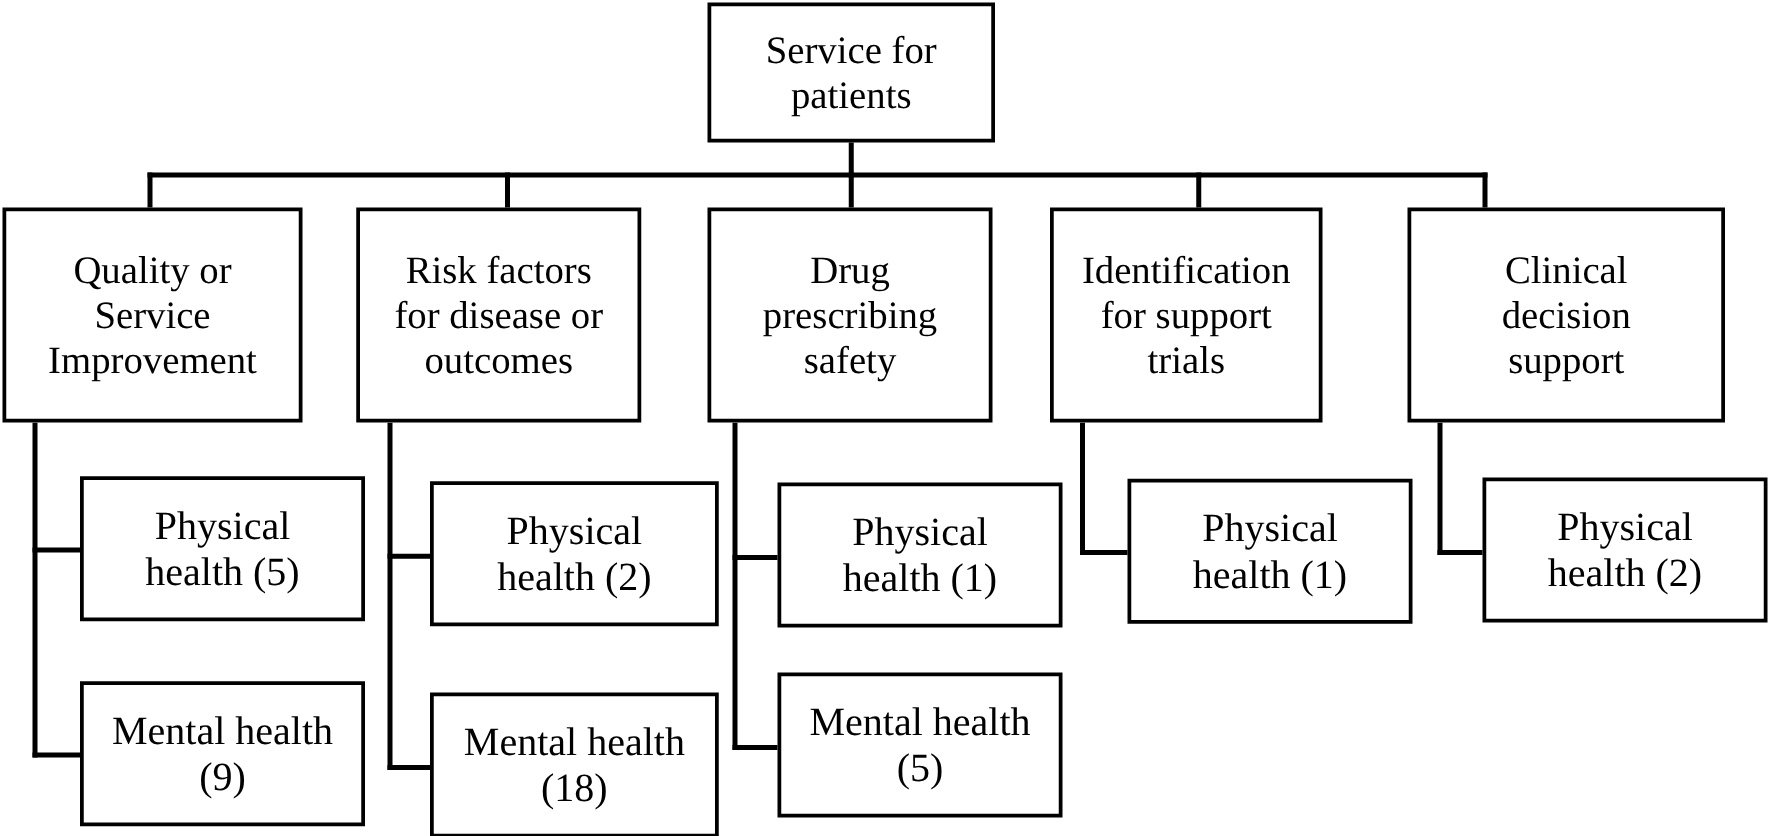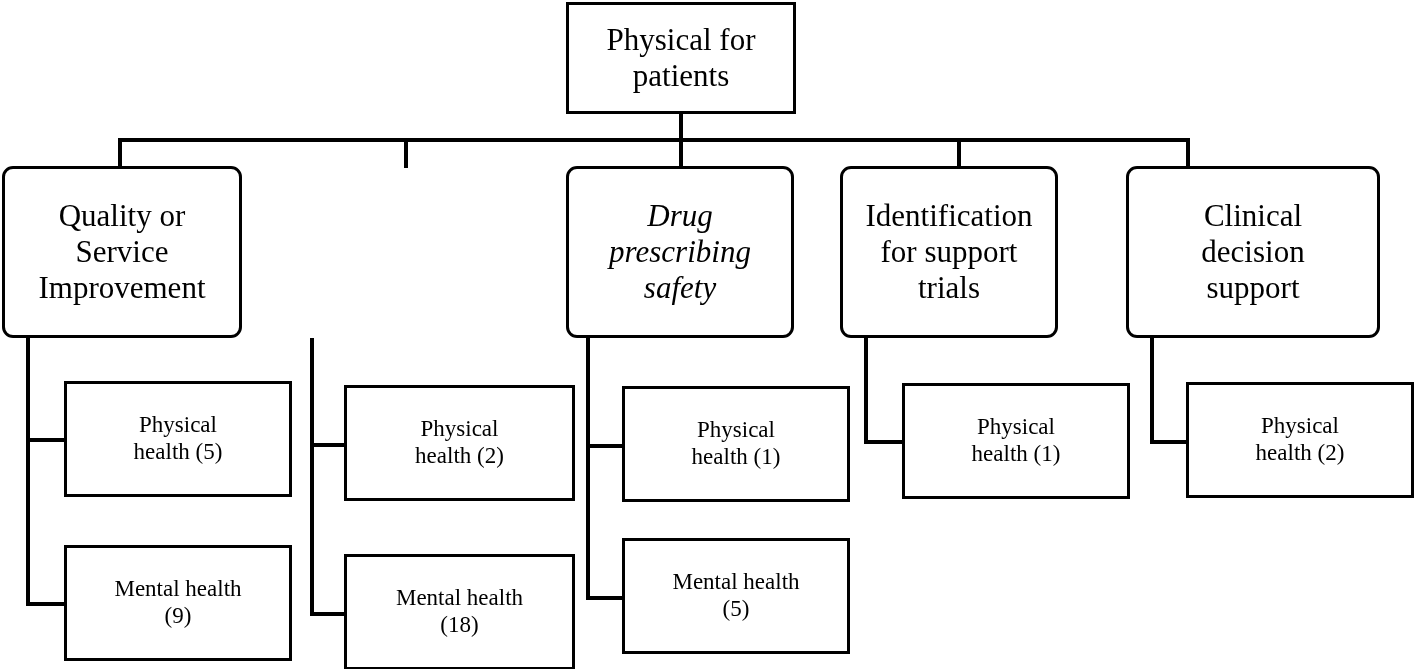--- a/index.html
+++ b/index.html
@@ -26,54 +26,57 @@
     background: #ffffff;
     display: flex;
     align-items: center;
     justify-content: center;
     text-align: center;
     line-height: 1.17;
     white-space: pre-line;
     z-index: 2;
   }
   .node-root      { font-size: 31px; }
-  .node-level2    { font-size: 31px; border-radius: 11px; }
-  .node-leaf      { font-size: 23px; }
+  .node-level2    { font-size: 31px; }
+  .node-leaf      { font-size: 32px; }
   .edge {
     position: absolute;
     background: #000000;
     z-index: 1;
   }
   .edge-h { height: 4px; }
   .edge-v { width: 4px; }
 </style>
 </head>
 <body>
 
 <div id="diagram">
 
-  <div class="node node-root" style="left:566px; top:2px; width:230px; height:112px;">Physical for
+  <div class="node node-root" style="left:566px; top:2px; width:230px; height:112px;">Service for
 patients</div>
 
   <div class="edge edge-v" style="left:679px; top:112px; width:4px; height:30px;"></div>
 
   <div class="edge edge-h" style="left:118px; top:138px; width:1072px; height:4px;"></div>
 
   <div class="edge edge-v" style="left:118px; top:138px; height:30px;"></div>
   <div class="edge edge-v" style="left:404px; top:138px; height:30px;"></div>
   <div class="edge edge-v" style="left:679px; top:138px; height:30px;"></div>
   <div class="edge edge-v" style="left:957px; top:138px; height:30px;"></div>
   <div class="edge edge-v" style="left:1186px; top:138px; height:30px;"></div>
 
   <div class="node node-level2" style="left:2px; top:166px; width:240px; height:172px;">Quality or
 Service
 Improvement</div>
 
+  <div class="node node-level2" style="left:285px; top:166px; width:228px; height:172px;">Risk factors
+for disease or
+outcomes</div>
 
-  <div class="node node-level2" style="left:566px; top:166px; width:228px; height:172px;font-style:italic;">Drug
+  <div class="node node-level2" style="left:566px; top:166px; width:228px; height:172px;">Drug
 prescribing
 safety</div>
 
   <div class="node node-level2" style="left:840px; top:166px; width:218px; height:172px;">Identification
 for support
 trials</div>
 
   <div class="node node-level2" style="left:1126px; top:166px; width:254px; height:172px;">Clinical
 decision
 support</div>

